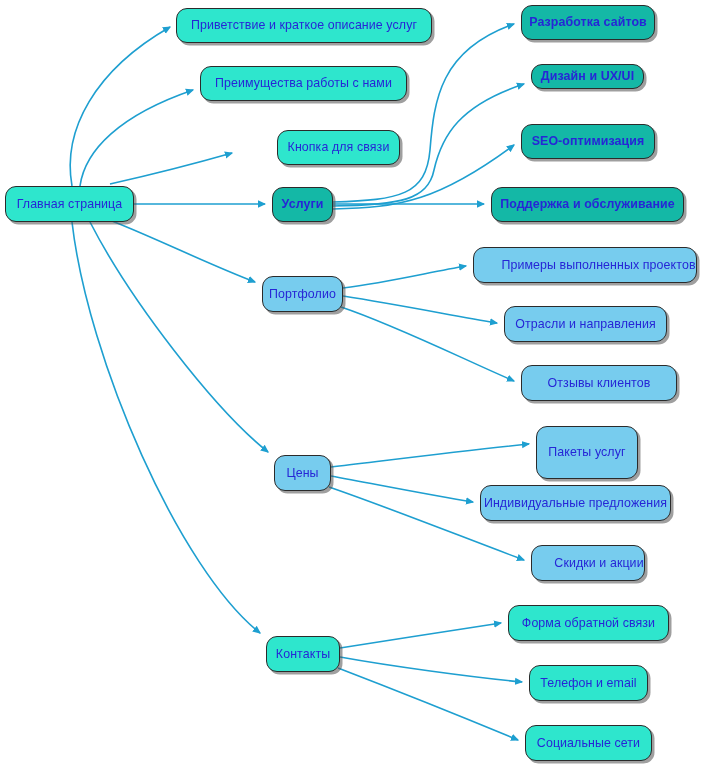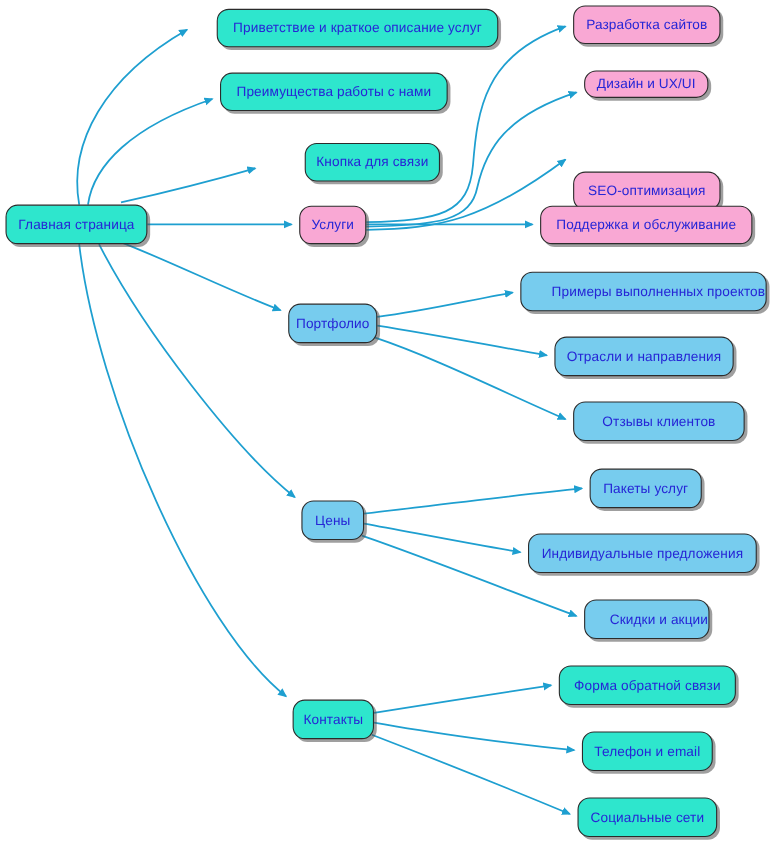--- a/index.html
+++ b/index.html
@@ -36,21 +36,21 @@
     justify-content: center;
     color: #2626d6;
     font-size: 12.4px;
     line-height: 1;
     white-space: nowrap;
     box-shadow: 2.5px 2.5px 0 rgba(80,80,80,0.55);
     letter-spacing: 0.1px;
     -webkit-font-smoothing: antialiased;
   }
   .node.teal  { background: #2ee6cd; }
-  .node.pink  { background: #f9a8d4; }
+  .node.pink  { background: #14b8a6; font-weight: bold; }
   .node.blue  { background: #77ccee; }
   .node-label {
     padding: 0 9px;
     pointer-events: none;
   }
 </style>
 </head>
 <body>
 
 <div id="mindmap">
@@ -82,63 +82,63 @@
         <path d="M 340 648 C 390 640, 455 630, 501 623" fill="none" stroke="#1E9FD0" stroke-width="1.6" marker-end="url(#arrow)"></path>
         <path d="M 340 657 C 390 666, 470 677, 522 682" fill="none" stroke="#1E9FD0" stroke-width="1.6" marker-end="url(#arrow)"></path>
         <path d="M 338 668 C 390 688, 470 720, 518 740" fill="none" stroke="#1E9FD0" stroke-width="1.6" marker-end="url(#arrow)"></path>
       </g>
   </svg>
 
   <div id="nodes">
       <div class="node teal" style="left: 5px; top: 186px; width: 129px; height: 36px;">
         <span class="node-label">Главная страница</span>
       </div>
-      <div class="node teal" style="left: 176px; top: 8px; width: 256px; height: 35px; margin-left: 21px;">
+      <div class="node teal" style="left: 176px; top: 8px; width: 256px; height: 35px;">
         <span class="node-label">Приветствие и краткое описание услуг</span>
       </div>
       <div class="node teal" style="left: 200px; top: 66px; width: 207px; height: 35px;">
         <span class="node-label">Преимущества работы с нами</span>
       </div>
       <div class="node teal" style="left: 240px; top: 130px; width: 123px; height: 35px; margin-left: 37px;">
         <span class="node-label">Кнопка для связи</span>
       </div>
       <div class="node pink" style="left: 272px; top: 187px; width: 61px; height: 35px; text-align: right;">
         <span class="node-label">Услуги</span>
       </div>
       <div class="node pink" style="left: 521px; top: 5px; width: 134px; height: 35px;">
         <span class="node-label">Разработка сайтов</span>
       </div>
       <div class="node pink" style="left: 531px; top: 64px; width: 113px; height: 25px;">
         <span class="node-label">Дизайн и UX/UI</span>
       </div>
-      <div class="node pink" style="left: 521px; top: 124px; width: 134px; height: 35px; margin-top: 32px;">
+      <div class="node pink" style="left: 521px; top: 124px; width: 134px; height: 35px;">
         <span class="node-label">SEO-оптимизация</span>
       </div>
       <div class="node pink" style="left: 491px; top: 187px; width: 193px; height: 35px;">
         <span class="node-label">Поддержка и обслуживание</span>
       </div>
       <div class="node blue" style="left: 262px; top: 276px; width: 81px; height: 36px;">
         <span class="node-label">Портфолио</span>
       </div>
       <div class="node blue" style="left: 473px; top: 247px; width: 224px; height: 36px; padding-left: 27px;">
         <span class="node-label">Примеры выполненных проектов</span>
       </div>
       <div class="node blue" style="left: 504px; top: 306px; width: 163px; height: 36px; justify-content: center;">
         <span class="node-label">Отрасли и направления</span>
       </div>
       <div class="node blue" style="left: 521px; top: 365px; width: 156px; height: 36px;">
         <span class="node-label">Отзывы клиентов</span>
       </div>
       <div class="node blue" style="left: 274px; top: 455px; width: 57px; height: 36px;">
         <span class="node-label">Цены</span>
       </div>
-      <div class="node blue" style="left: 536px; top: 426px; width: 102px; height: 36px;">
+      <div class="node blue" style="left: 536px; top: 426px; width: 102px; height: 53px;">
         <span class="node-label">Пакеты услуг</span>
       </div>
-      <div class="node blue" style="left: 480px; top: 485px; width: 208px; height: 36px;">
+      <div class="node blue" style="left: 480px; top: 485px; width: 191px; height: 36px;">
         <span class="node-label">Индивидуальные предложения</span>
       </div>
       <div class="node blue" style="left: 531px; top: 545px; width: 114px; height: 36px; padding-left: 22px;">
         <span class="node-label">Скидки и акции</span>
       </div>
       <div class="node teal" style="left: 266px; top: 636px; width: 74px; height: 36px;">
         <span class="node-label">Контакты</span>
       </div>
       <div class="node teal" style="left: 508px; top: 605px; width: 161px; height: 36px;">
         <span class="node-label">Форма обратной связи</span>

